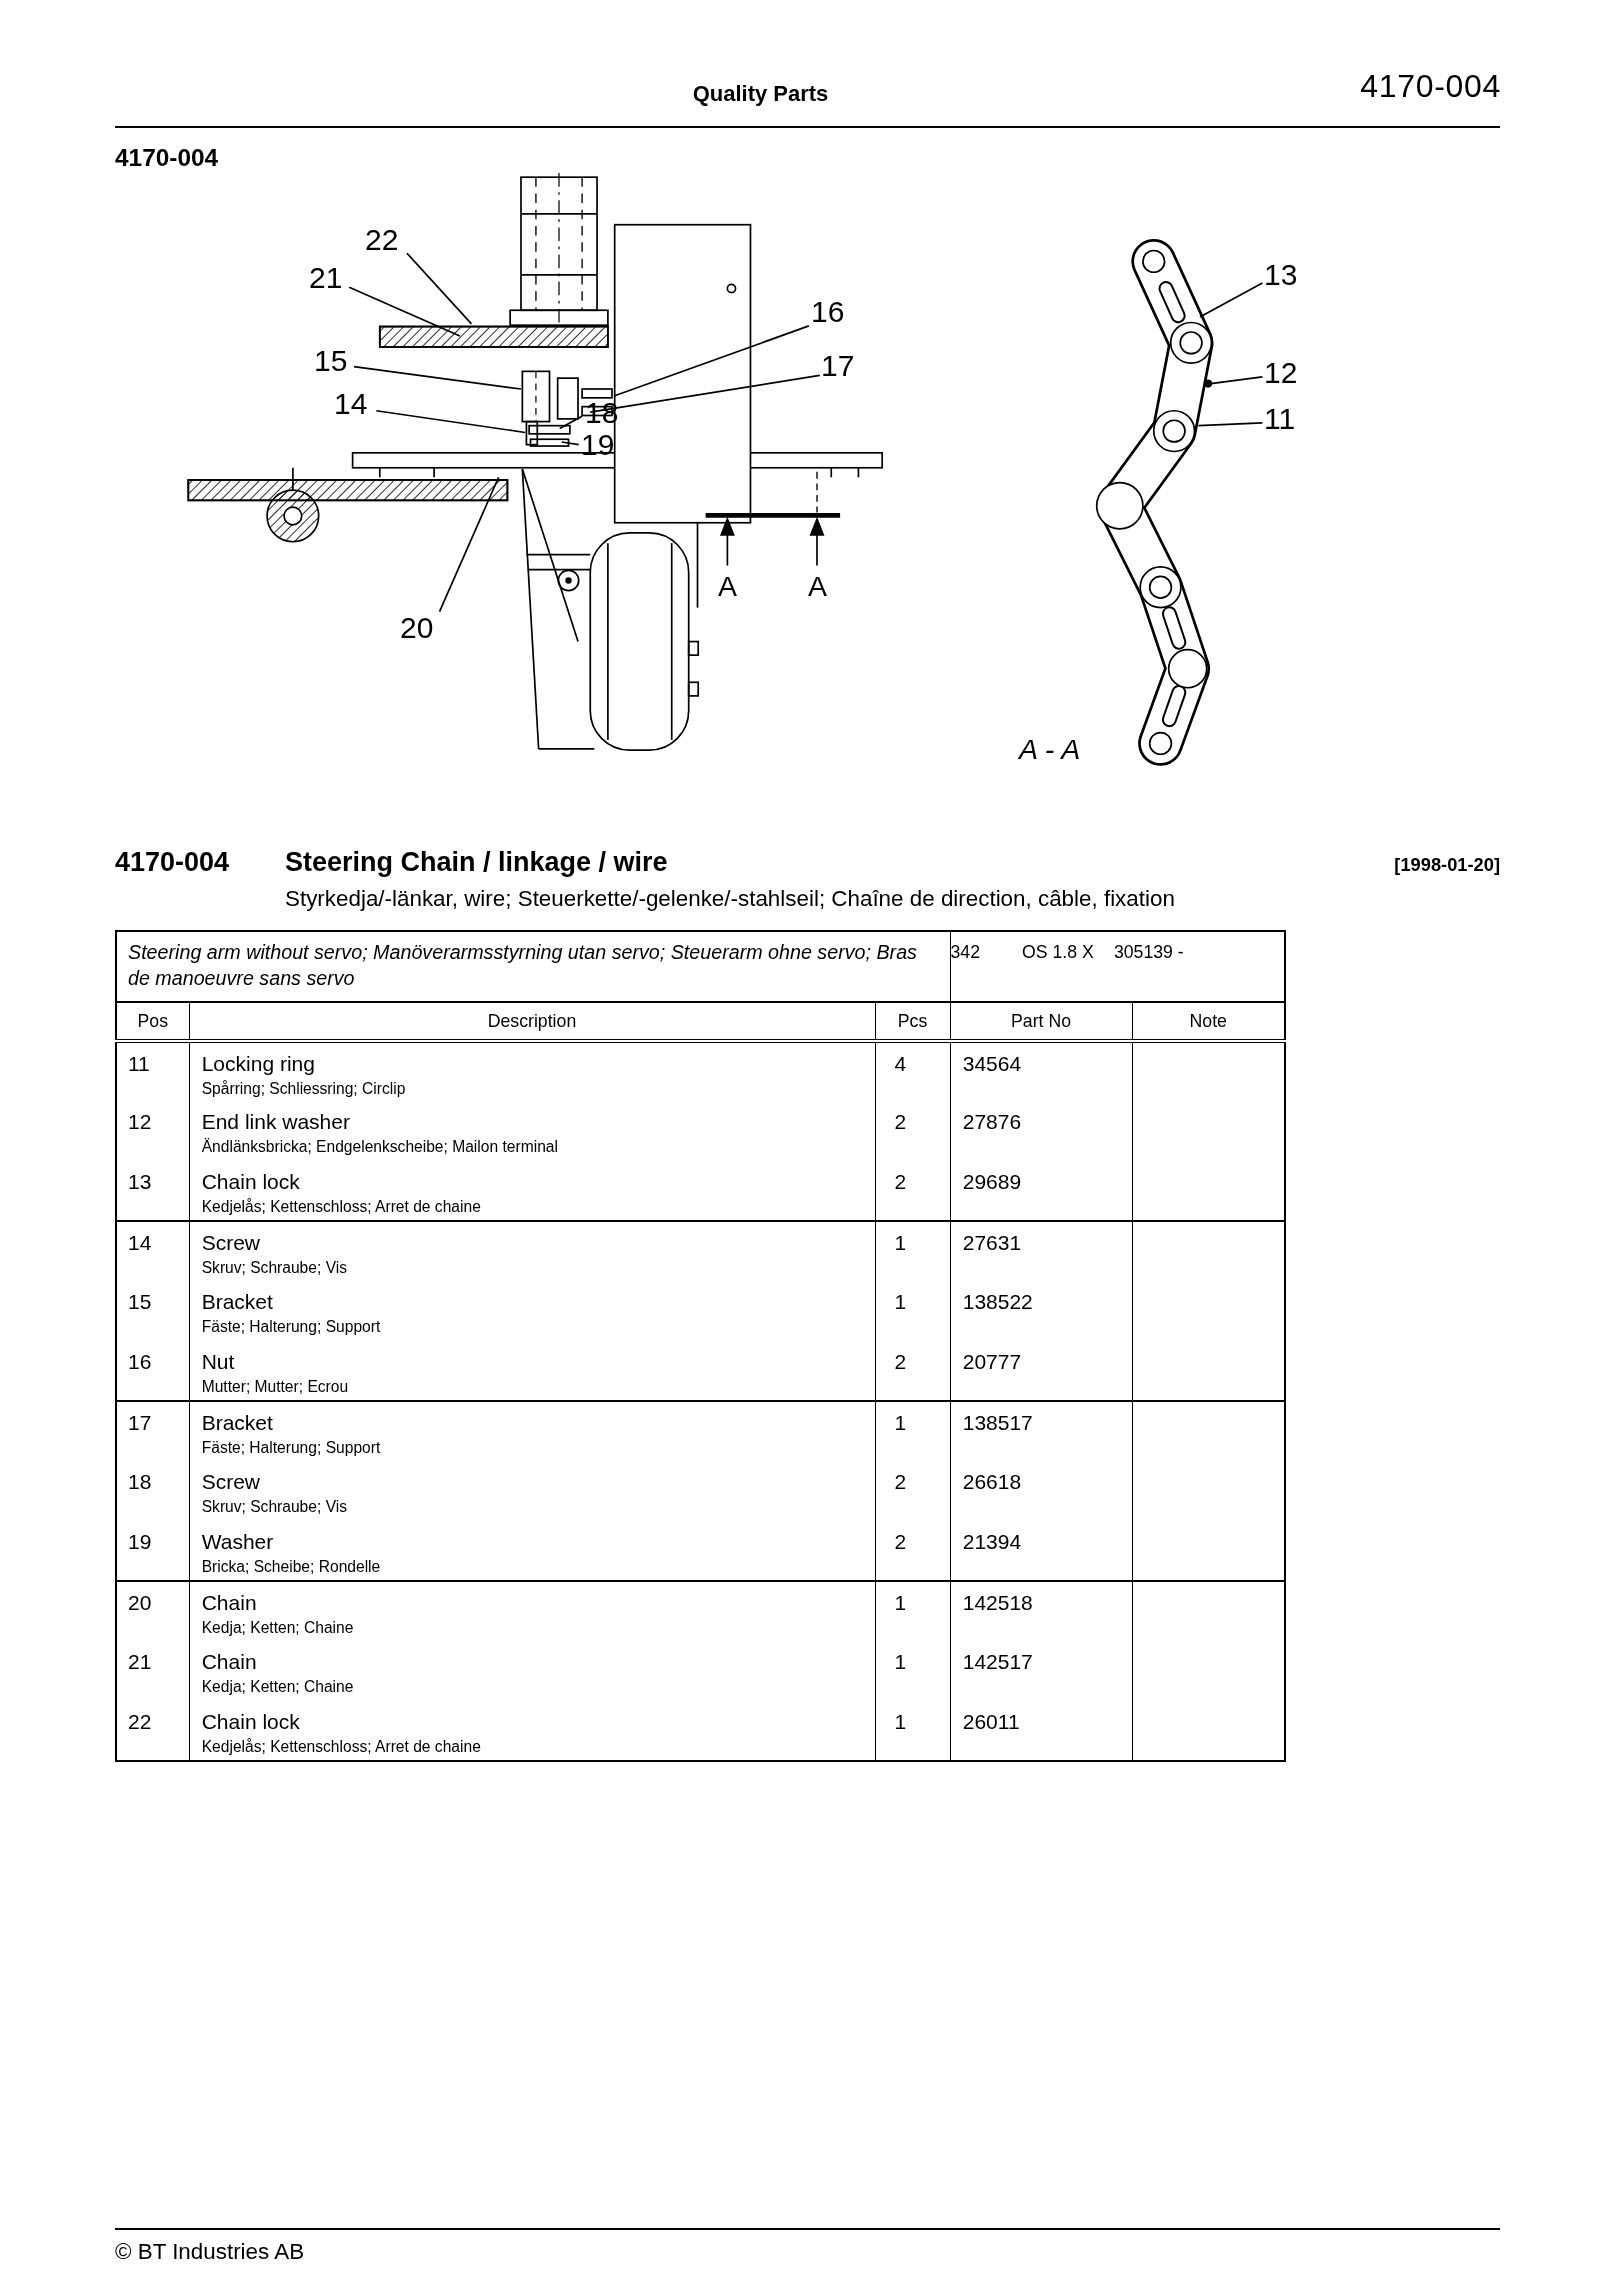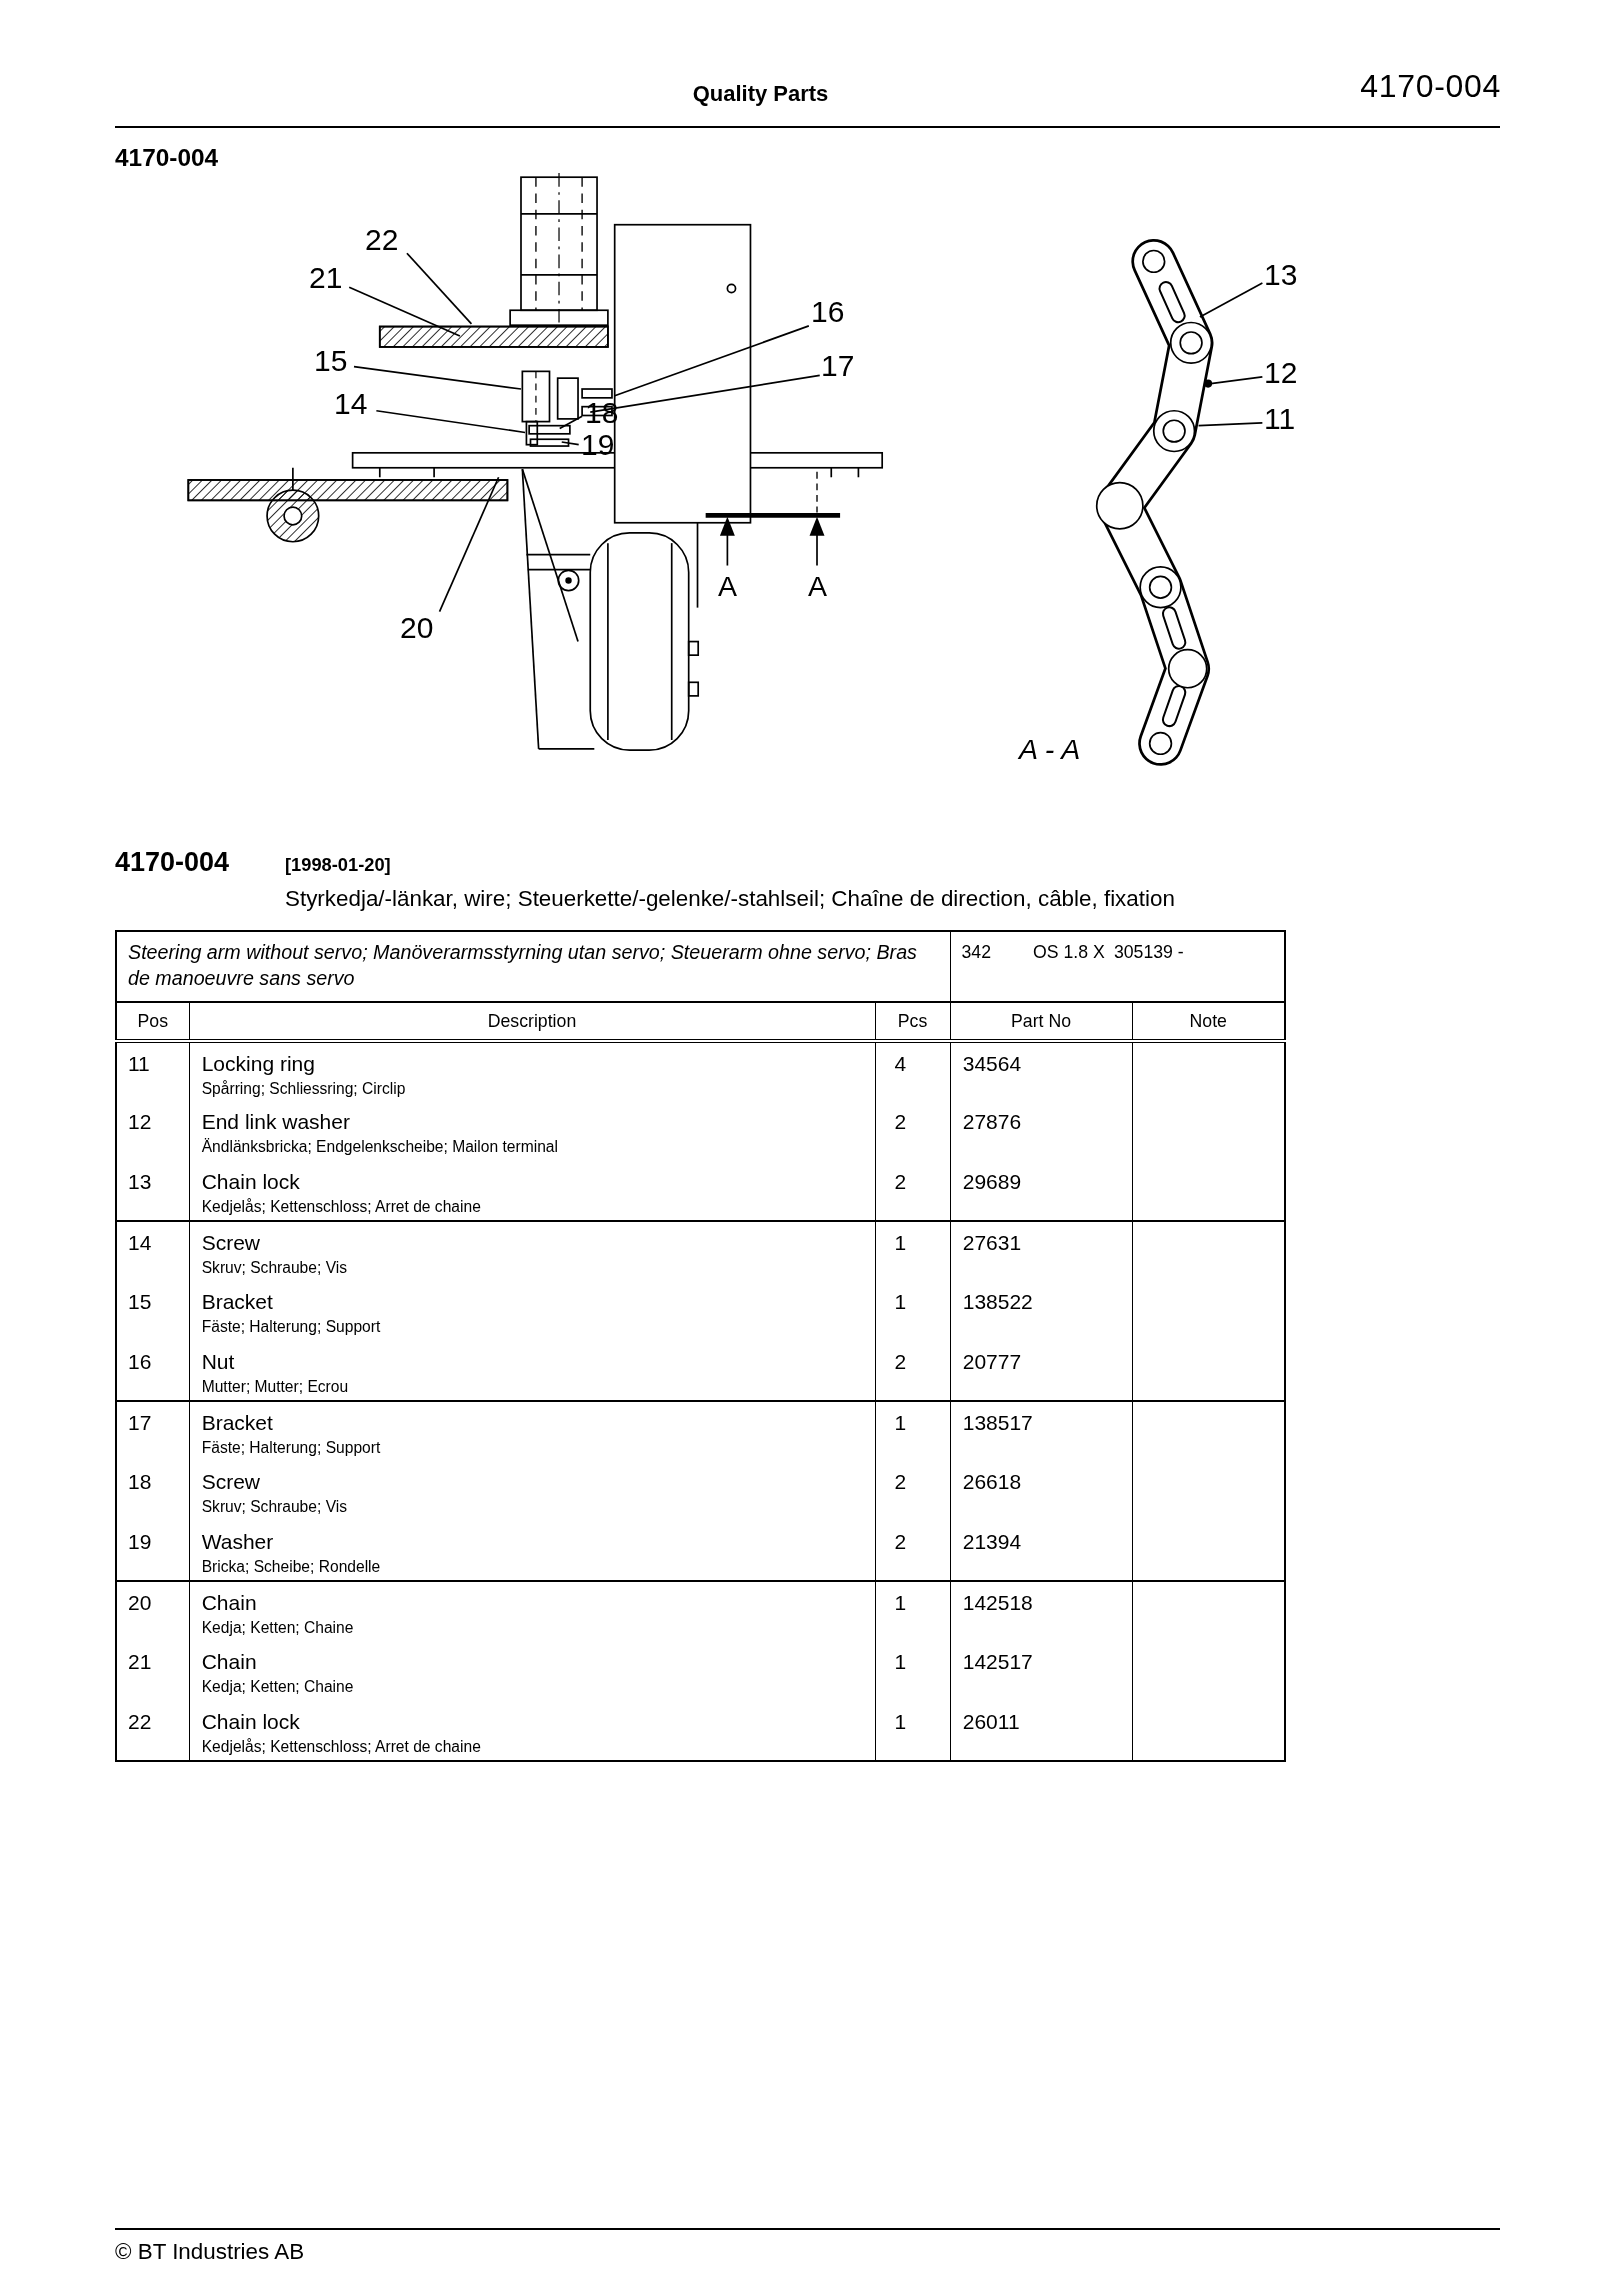--- a/index.html
+++ b/index.html
@@ -26,21 +26,21 @@
   .title-code { font-size:27px; font-weight:bold; width:170px; }
   .title-name { font-size:27px; font-weight:bold; flex:1; }
   .title-date { font-size:18.3px; font-weight:bold; padding-top:6.8px; }
   .subtitle { top:886px; left:285px; font-size:22.4px; }
 
   
   #parts-table { position:absolute; top:930px; left:115px; width:1171px; border-collapse:collapse; table-layout:fixed; border:2px solid #000; }
   #parts-table td, #parts-table th { vertical-align:top; }
   .variant-desc { font-style:italic; font-size:19.7px; line-height:1.3; padding:8.1px 13.6px 9.5px 11px; border-bottom:2px solid #000; }
   .variant-meta { position:relative; font-size:17.7px; padding-top:9.5px; border-left:1.4px solid #000; border-bottom:2px solid #000; }
-  .variant-meta .model-code { margin-left:11px; }
+  .variant-meta .model-code { margin-left:0; }
   .variant-meta .model-name { margin-left:42px; }
   .variant-meta .serial { position:absolute; left:49%; top:9.5px; }
   .cols th { font-size:17.7px; font-weight:400; text-align:center; padding:8.1px 0 6.8px 0;
              border-left:1.4px solid #000; border-right:1.4px solid #000; border-bottom:4.8px double #000; }
   tbody td { height:60px; border-left:1.4px solid #000; border-right:1.4px solid #000; }
   tr.group-start td { border-top:2px solid #000; }
   td.c-pos { font-size:21px; padding:8.8px 0 0 11px; }
   td.c-desc { padding:8.8px 9.5px 0 12.2px; }
   .desc-main { font-size:21px; }
   .desc-sub { font-size:15.6px; margin-top:4.1px; }
@@ -184,20 +184,21 @@
     <div class="callout" style="left:1149px; top:87px;">13</div>
     <div class="callout" style="left:1149px; top:185px;">12</div>
     <div class="callout" style="left:1149px; top:231px;">11</div>
     <div class="section-label" style="left:603px; top:399px;">A</div>
     <div class="section-label" style="left:693px; top:399px;">A</div>
     <div class="section-label" style="left:904px; top:562px;font-style:italic;">A - A</div>
   </div>
 
   <div class="abs title-row">
     <div class="title-code">4170-004</div>
+    <div class="title-name">Steering Chain / linkage / wire</div>
     <div class="title-date">[1998-01-20]</div>
   </div>
   <div class="abs subtitle">Styrkedja/-länkar, wire; Steuerkette/-gelenke/-stahlseil; Chaîne de direction, câble, fixation</div>
 
   <table id="parts-table">
     <colgroup>
       <col style="width:73px">
         <col style="width:686px">
         <col style="width:75px">
         <col style="width:182px">

